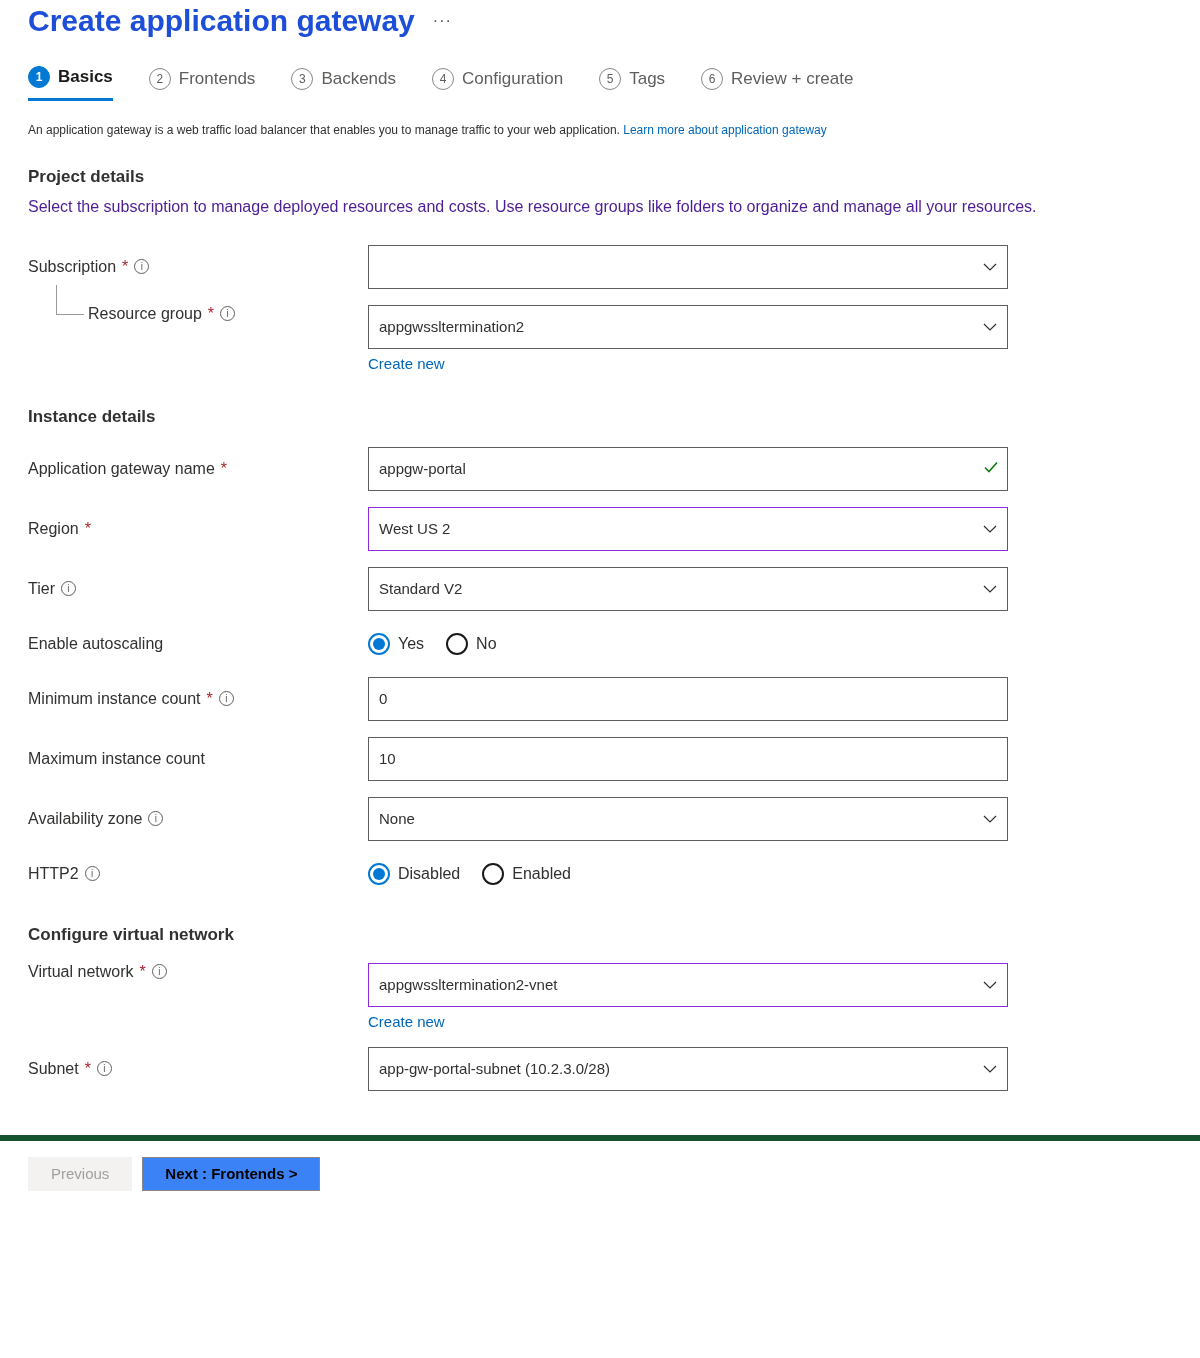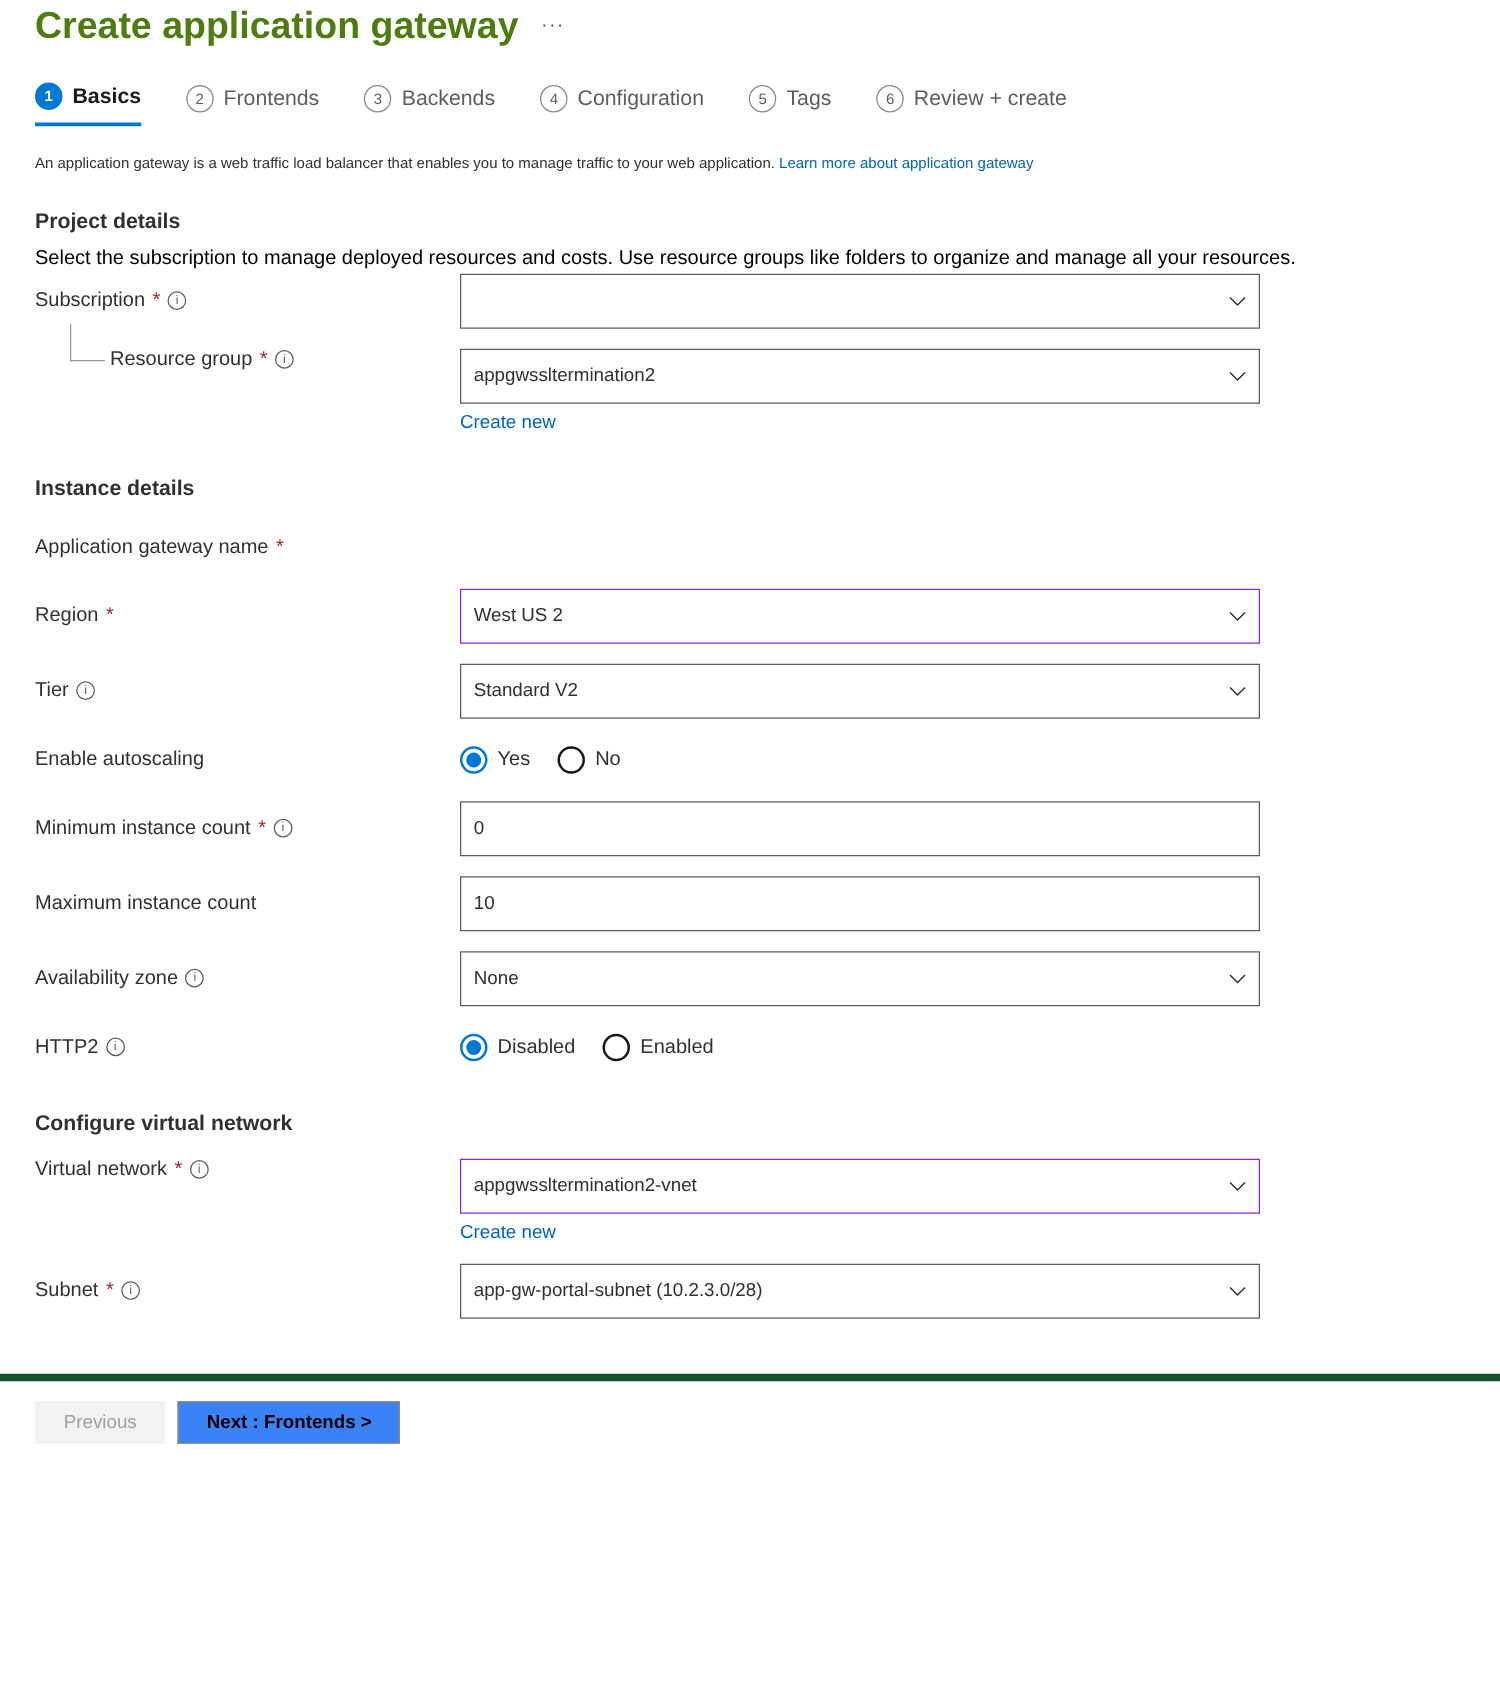--- a/index.html
+++ b/index.html
@@ -1,31 +1,31 @@
 <!DOCTYPE html>
 <html><head>
   <meta charset="utf-8">
   <style>
     * { box-sizing: border-box; margin: 0; padding: 0; font-family: "Segoe UI", -apple-system, BlinkMacSystemFont, sans-serif; }
     body { background: #fff; color: #323130; width: 1200px; }
     .wrap { padding: 0 28px 28px 28px; }
     .header { display: flex; align-items: center; gap: 18px; padding-top: 4px; margin-bottom: 28px;}
-    .title { font-size: 30px; font-weight: 600; color:#4d7c0f; }
+    .title { font-size: 30px; font-weight: 600; color:#1d4ed8; }
     .ellipsis { font-size: 16px; color:#555; letter-spacing: 1px; }
 
     .tabs { display: flex; gap: 36px; border-bottom: 1px solid transparent; margin-bottom: 20px;}
     .tab { display:flex; align-items:center; gap:8px; padding-bottom:10px; cursor:pointer; color:#605e5c; font-size:17px;}
     .tab.active { color:#1b1a19; font-weight:600; border-bottom: 3px solid #0078d4; }
     .tab .step { display:inline-flex; width:22px; height:22px; border-radius:50%; border:1px solid #8a8886; align-items:center; justify-content:center; font-size:12px; color:#605e5c; background:#fff;}
     .tab.active .step { background:#0078d4; border-color:#0078d4; color:#fff; }
 
     .intro { font-size:12px; color:#323130; line-height:1.45; margin-bottom:28px;}
     .intro a, .link { color:#0067b8; text-decoration:none; cursor:pointer;}
     .section-title { font-size:17px; font-weight:700; margin-bottom:8px; }
-    .section-desc { font-size:16px; color:#000000; line-height:1.45;}
+    .section-desc { font-size:16px; color:#4c1d95; margin-bottom:26px; line-height:1.45;}
 
     .row { display:flex; align-items:center; margin-bottom:16px; min-height:34px; }
     .row.align-top { align-items:flex-start; }
     .label-col { width: 340px; display:flex; align-items:center; gap:6px; font-size:16px; color:#323130;}
     .label-col.indent { padding-left:60px; position:relative;}
     .tree-line { position:absolute; left:28px; top:-20px; width:28px; height:30px; border-left:1px solid #999; border-bottom:1px solid #999;}
     .req { color:#a4262c; }
     .info { display:inline-flex; width:15px; height:15px; border:1px solid #605e5c; border-radius:50%; align-items:center; justify-content:center; font-size:10px; color:#605e5c; font-style:normal; cursor:default; line-height:1;}
     .control-col { flex:1; max-width: 640px; }
 
@@ -131,20 +131,28 @@
   </div>
 
   <div class="section-title section-gap">Instance details</div>
   <div style="height:12px"></div>
 
   <div class="row">
     <div class="label-col">
         <span>Application gateway name</span> 
         <span class="req">*</span>
       </div>
+    <div class="control-col">
+      <div class="text-input">
+        <span>appgw-portal</span>
+        <span class="check"><svg width="16" height="16" viewBox="0 0 16 16">
+              <path d="M2 8 L6 12 L14 3" stroke="#107c10" stroke-width="1.6" fill="none"></path>
+            </svg></span>
+      </div>
+    </div>
   </div>
 
   <div class="row">
     <div class="label-col">
         <span>Region</span> 
         <span class="req">*</span>
       </div>
     <div class="control-col">
       <div class="select purple">
         <span>West US 2</span>

